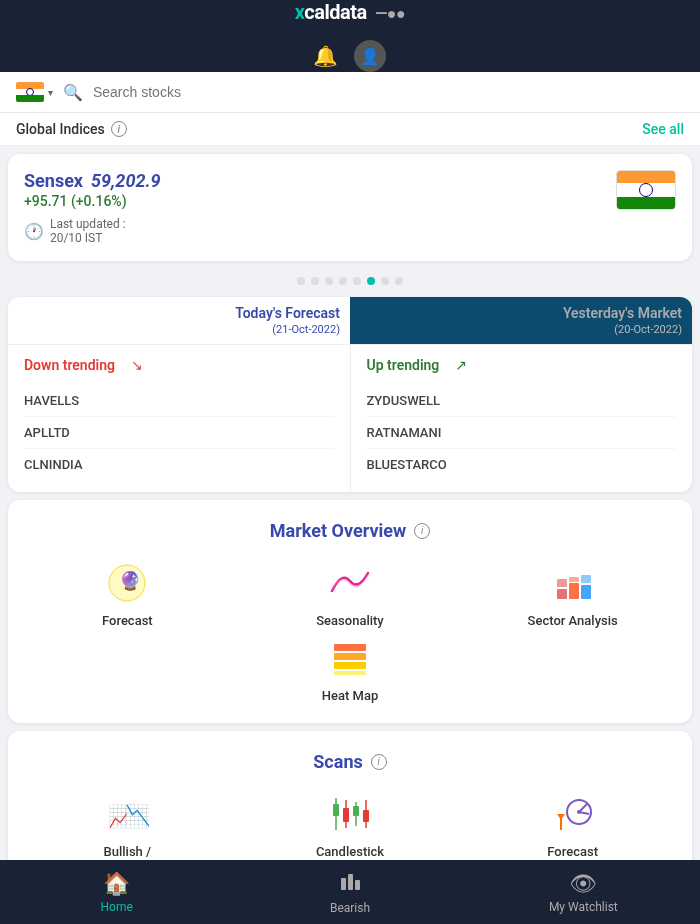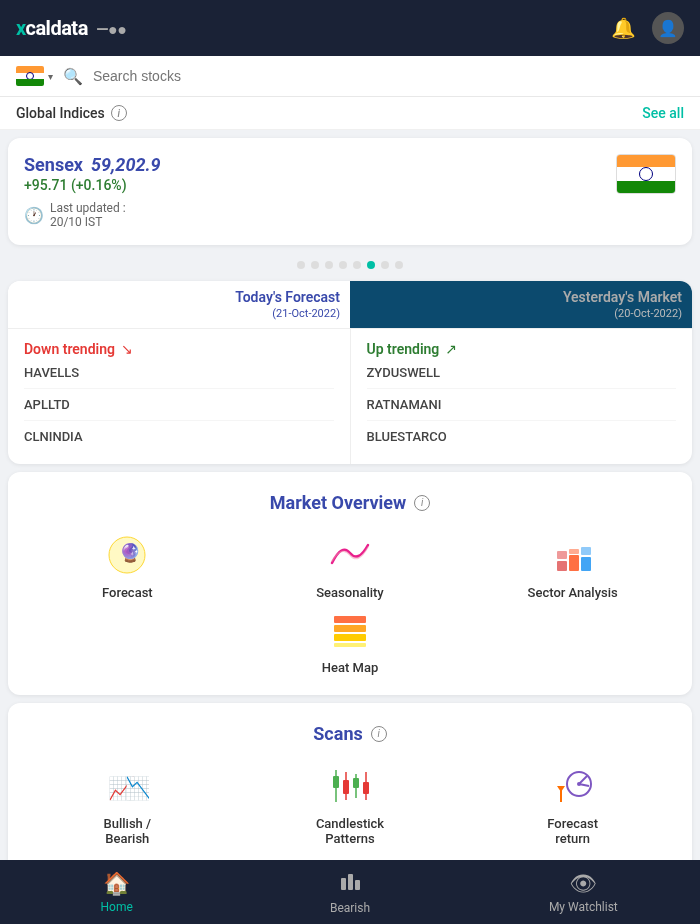--- a/index.html
+++ b/index.html
@@ -1,19 +1,19 @@
 <!DOCTYPE html>
 <html><head>
   <meta charset="utf-8">
   <style>
     * { margin: 0; padding: 0; box-sizing: border-box; }
     body { font-family: -apple-system, BlinkMacSystemFont, 'Segoe UI', Roboto, sans-serif; background: #f0f2f5; width: 700px; min-height: 924px; overflow-x: hidden; }
 
     
-    .header { background: #1a2236; height: 56px; display: flex; align-items: center; justify-content: space-between; padding: 0 16px; }
+    .header { background: #1a2236; height: 72px; display: flex; align-items: center; justify-content: space-between; padding: 0 16px; flex-direction: column; }
     .logo { display: flex; align-items: center; gap: 6px; }
     .logo-text { color: white; font-size: 20px; font-weight: 700; letter-spacing: -0.5px; }
     .logo-x { color: #00bfa5; }
     .header-icons { display: flex; align-items: center; gap: 16px; }
     .header-icon { color: white; font-size: 20px; cursor: pointer; }
 
     
     .search-bar { background: white; padding: 10px 16px; display: flex; align-items: center; gap: 10px; border-bottom: 1px solid #e8e8e8; }
     .flag-selector { display: flex; align-items: center; gap: 4px; cursor: pointer; }
     .flag { width: 28px; height: 20px; border-radius: 2px; overflow: hidden; display: flex; flex-direction: column; }
@@ -57,21 +57,21 @@
     .tabs-row { display: flex; }
     .tab { flex: 1; padding: 8px 10px; text-align: right; cursor: pointer; }
     .tab.active { background: white; }
     .tab.inactive { background: #0c4a6e; }
     .tab-title { font-size: 14px; font-weight: 600; }
     .tab.active .tab-title { color: #3949ab; }
     .tab.inactive .tab-title { color: #aaa; }
     .tab-subtitle { font-size: 11px; margin-top: 2px; }
     .tab.active .tab-subtitle { color: #3949ab; }
     .tab.inactive .tab-subtitle { color: #bbb; }
-    .trend-label-row { display: flex; align-items: center; gap: 6px; }
+    .trend-label-row { display: flex; align-items: center; gap: 16px; margin-bottom: 12px; }
     .trend-label { font-size: 14px; font-weight: 600; }
     .down-trend { color: #e53935; }
     .up-trend { color: #2e7d32; }
     .trend-arrow { font-size: 14px; }
     .trend-items { list-style: none; }
     .trend-item { padding: 8px 0; border-bottom: 1px solid #f5f5f5; font-size: 13px; color: #444; font-weight: 500; }
     .trend-item:last-child { border-bottom: none; }
 
     .two-col { display: flex; border-top: 1px solid #eee; }
     .col-half { flex: 1; padding: 12px 16px; }

